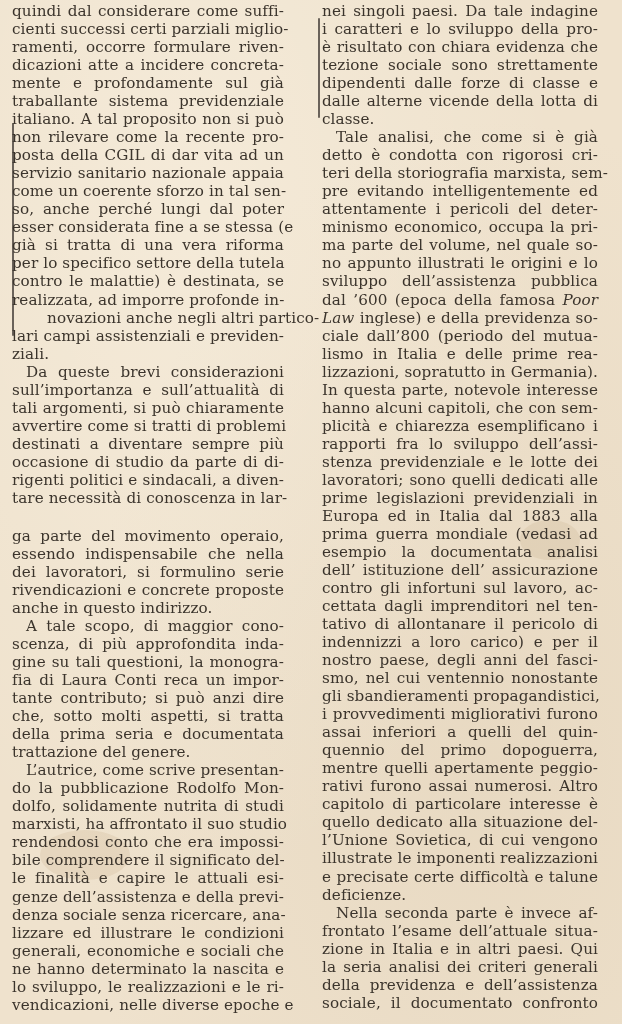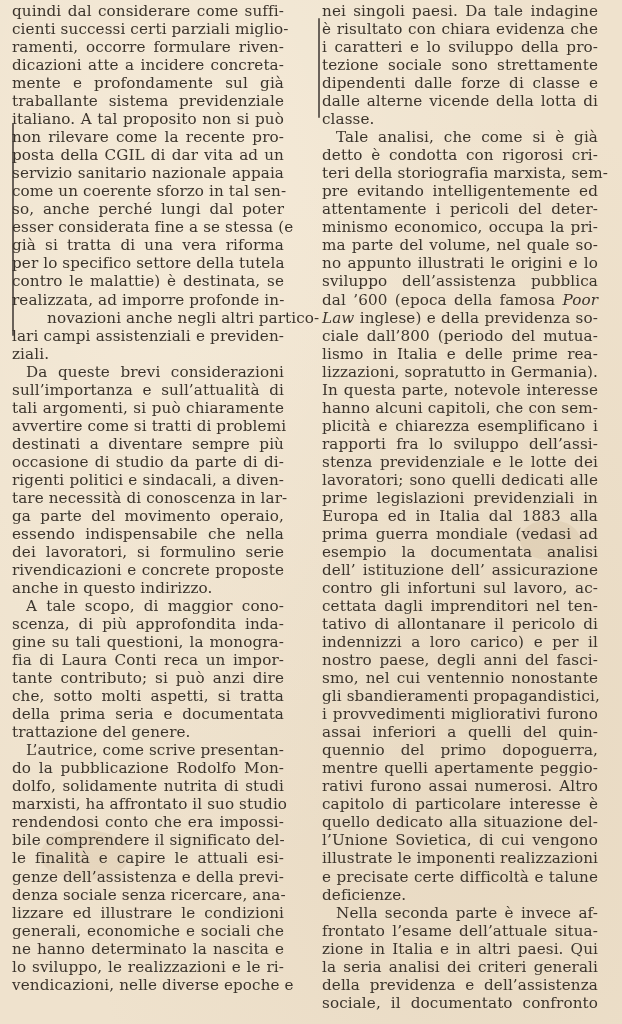--- a/index.html
+++ b/index.html
@@ -82,21 +82,21 @@
       <span class="line" style="height: 18.0357px; line-height: 18.0357px;">lari campi assistenziali e previden-</span>
       <span class="line last" style="height: 18.0357px; line-height: 18.0357px;">ziali.</span>
       <span class="line indent" style="height: 18.0357px; line-height: 18.0357px;">Da queste brevi considerazioni</span>
       <span class="line" style="height: 18.0357px; line-height: 18.0357px;">sull’importanza e sull’attualità di</span>
       <span class="line" style="height: 18.0357px; line-height: 18.0357px;">tali argomenti, si può chiaramente</span>
       <span class="line" style="height: 18.0357px; line-height: 18.0357px;">avvertire come si tratti di problemi</span>
       <span class="line" style="height: 18.0357px; line-height: 18.0357px;">destinati a diventare sempre più</span>
       <span class="line" style="height: 18.0357px; line-height: 18.0357px;">occasione di studio da parte di di-</span>
       <span class="line" style="height: 18.0357px; line-height: 18.0357px;">rigenti politici e sindacali, a diven-</span>
       <span class="line" style="height: 18.0357px; line-height: 18.0357px;">tare necessità di conoscenza in lar-</span>
-      <span class="line" style="height: 18.0357px; line-height: 18.0357px;">ga parte del movimento operaio,</span>
+      <span class="line" style="height: 18.0357px; line-height: 18.0357px; margin-top: 20px;">ga parte del movimento operaio,</span>
       <span class="line" style="height: 18.0357px; line-height: 18.0357px;">essendo indispensabile che nella</span>
       <span class="line" style="height: 18.0357px; line-height: 18.0357px;">dei lavoratori, si formulino serie</span>
       <span class="line" style="height: 18.0357px; line-height: 18.0357px;">rivendicazioni e concrete proposte</span>
       <span class="line last" style="height: 18.0357px; line-height: 18.0357px;">anche in questo indirizzo.</span>
       <span class="line indent" style="height: 18.0357px; line-height: 18.0357px;">A tale scopo, di maggior cono-</span>
       <span class="line" style="height: 18.0357px; line-height: 18.0357px;">scenza, di più approfondita inda-</span>
       <span class="line" style="height: 18.0357px; line-height: 18.0357px;">gine su tali questioni, la monogra-</span>
       <span class="line" style="height: 18.0357px; line-height: 18.0357px;">fia di Laura Conti reca un impor-</span>
       <span class="line" style="height: 18.0357px; line-height: 18.0357px;">tante contributo; si può anzi dire</span>
       <span class="line" style="height: 18.0357px; line-height: 18.0357px;">che, sotto molti aspetti, si tratta</span>
@@ -112,22 +112,22 @@
       <span class="line" style="height: 18.0357px; line-height: 18.0357px;">genze dell’assistenza e della previ-</span>
       <span class="line" style="height: 18.0357px; line-height: 18.0357px;">denza sociale senza ricercare, ana-</span>
       <span class="line" style="height: 18.0357px; line-height: 18.0357px;">lizzare ed illustrare le condizioni</span>
       <span class="line" style="height: 18.0357px; line-height: 18.0357px;">generali, economiche e sociali che</span>
       <span class="line" style="height: 18.0357px; line-height: 18.0357px;">ne hanno determinato la nascita e</span>
       <span class="line" style="height: 18.0357px; line-height: 18.0357px;">lo sviluppo, le realizzazioni e le ri-</span>
       <span class="line" style="height: 18.0357px; line-height: 18.0357px;">vendicazioni, nelle diverse epoche e</span>
     </div>
   <div class="column col-right" id="col-right">
       <span class="line" style="height: 18.0357px; line-height: 18.0357px;">nei singoli paesi. Da tale indagine</span>
+      <span class="line" style="height: 18.0357px; line-height: 18.0357px;">i caratteri e lo sviluppo della pro-</span>
       <span class="line" style="height: 18.0357px; line-height: 18.0357px;">è risultato con chiara evidenza che</span>
-      <span class="line" style="height: 18.0357px; line-height: 18.0357px;">i caratteri e lo sviluppo della pro-</span>
       <span class="line" style="height: 18.0357px; line-height: 18.0357px;">tezione sociale sono strettamente</span>
       <span class="line" style="height: 18.0357px; line-height: 18.0357px;">dipendenti dalle forze di classe e</span>
       <span class="line" style="height: 18.0357px; line-height: 18.0357px;">dalle alterne vicende della lotta di</span>
       <span class="line last" style="height: 18.0357px; line-height: 18.0357px;">classe.</span>
       <span class="line indent" style="height: 18.0357px; line-height: 18.0357px;">Tale analisi, che come si è già</span>
       <span class="line" style="height: 18.0357px; line-height: 18.0357px;">detto è condotta con rigorosi cri-</span>
       <span class="line" style="height: 18.0357px; line-height: 18.0357px;">teri della storiografia marxista, sem-</span>
       <span class="line" style="height: 18.0357px; line-height: 18.0357px;">pre evitando intelligentemente ed</span>
       <span class="line" style="height: 18.0357px; line-height: 18.0357px;">attentamente i pericoli del deter-</span>
       <span class="line" style="height: 18.0357px; line-height: 18.0357px;">minismo economico, occupa la pri-</span>

